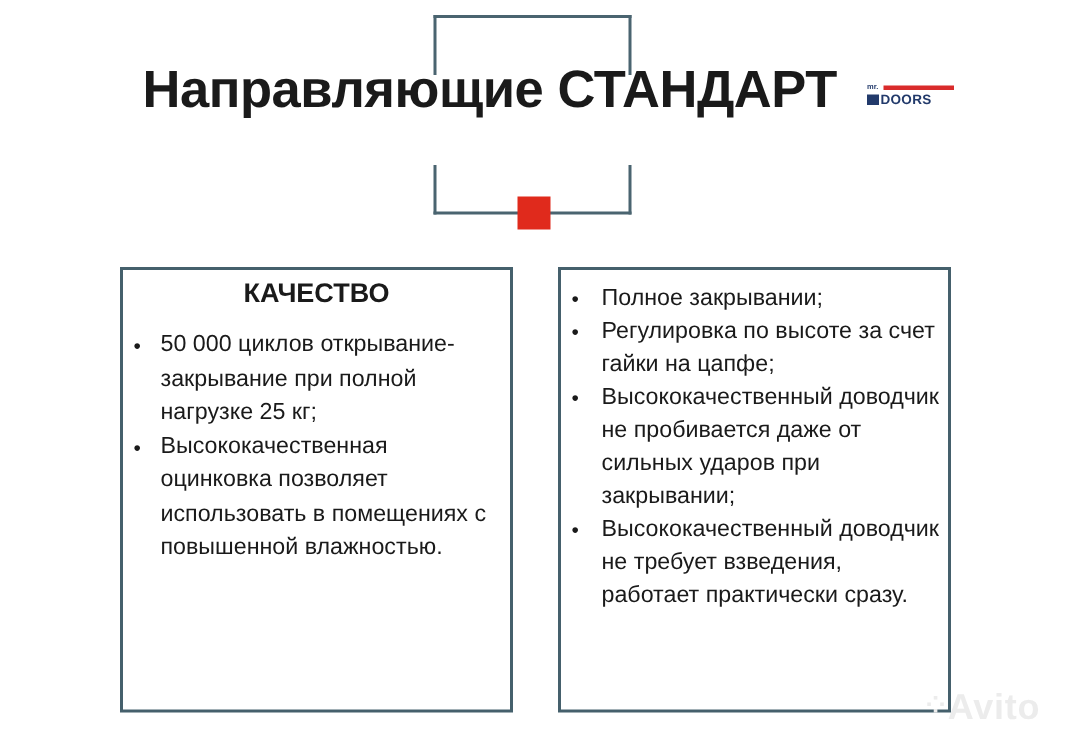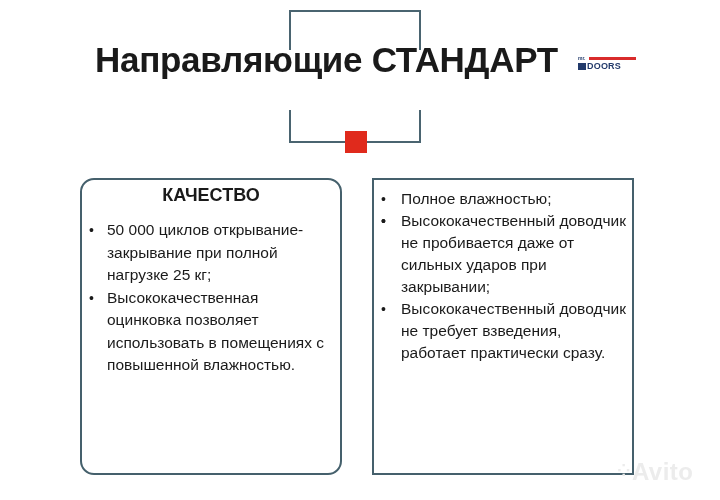--- a/index.html
+++ b/index.html
@@ -29,21 +29,21 @@
   .logo { position: absolute; left: 578px; top: 55px; width: 60px; height: 20px; }
   .logo .mr { position: absolute; left: 0; top: 0; font-size: 5px; font-weight: bold; color: #223a6b; }
   .logo .redbar { position: absolute; left: 11px; top: 2px; width: 47px; height: 3px; background: #d92b2b; }
   .logo .bluesq { position: absolute; left: 0; top: 8px; width: 8px; height: 7px; background: #223a6b; }
   .logo .doors { position: absolute; left: 9px; top: 6px; font-size: 9px; font-weight: bold; color: #223a6b; letter-spacing: 0.2px; }
 
   .box {
     position: absolute; top: 178px; width: 262px; height: 297px;
     border: 2px solid #45606c; box-sizing: border-box; background: #fff;
   }
-  .box.left { left: 80px; border-radius: 14px; }
+  .box.left { left: 80px; }
   .box.right { left: 372px; }
   .box-title {
     text-align: center; font-weight: bold; font-size: 18px; margin-top: 5px;
     color: #1a1a1a;
   }
   .box ul { list-style: none; margin: 0; padding: 0; }
   .box li { position: relative; font-size: 15.5px; color: #1a1a1a; }
   .box li .bullet { position: absolute; font-size: 14px; }
   .box.left ul { margin-top: 13px; }
   .box.left li { padding-left: 25px; padding-right: 4px; line-height: 22.5px; }
@@ -77,22 +77,22 @@
 <div class="box left">
   <div class="box-title">КАЧЕСТВО</div>
   <ul>
     <li><span class="bullet">•</span><span>50 000 циклов открывание-закрывание при полной нагрузке 25 кг;</span></li>
     <li><span class="bullet">•</span><span>Высококачественная оцинковка позволяет использовать в помещениях с повышенной влажностью.</span></li>
   </ul>
 </div>
 
 <div class="box right">
   <ul>
-    <li><span class="bullet">•</span><span>Полное влажностью;</span></li>
-    <li><span class="bullet">•</span></li>
+    <li><span class="bullet">•</span><span>Полное закрывании;</span></li>
+    <li><span class="bullet">•</span><span>Регулировка по высоте за счет гайки на цапфе;</span></li>
     <li><span class="bullet">•</span><span>Высококачественный доводчик не пробивается даже от сильных ударов при закрывании;</span></li>
     <li><span class="bullet">•</span><span>Высококачественный доводчик не требует взведения, работает практически сразу.</span></li>
   </ul>
 </div>
 
 <div class="watermark">
   <span class="dots">⁘</span><span>Avito</span>
 </div>
 
 </body></html>

